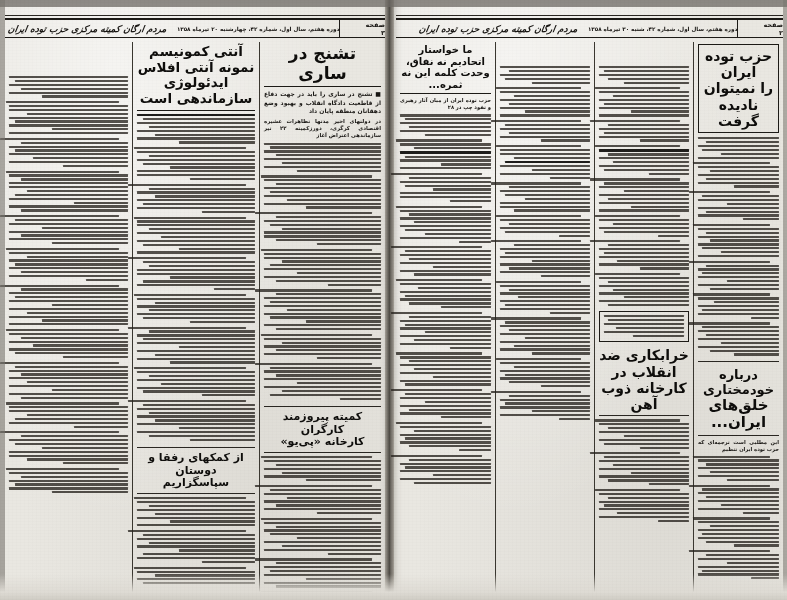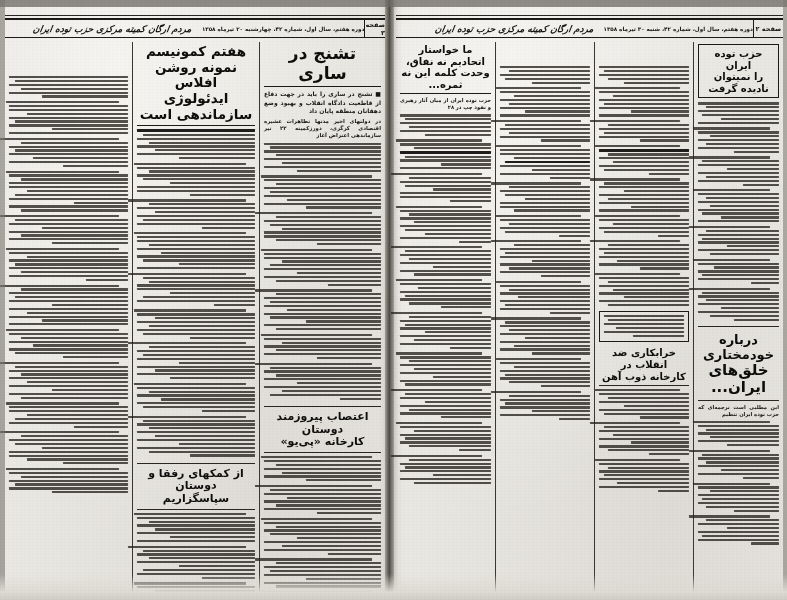--- a/index.html
+++ b/index.html
@@ -50,42 +50,42 @@
     border:1.4px solid #1d1b17;border-right:none;border-left:none;
     border-top-width:2px;
     display:flex;align-items:center;
   }
   .masthead:before{
     content:"";position:absolute;left:0;right:0;top:-5px;height:1px;background:#2a2722;
   }
   .mast-pageno{
     width:46px;height:100%;border-left:1.3px solid #1d1b17;
     display:flex;align-items:center;justify-content:center;
-    font-size:6.5px;font-weight:bold;letter-spacing:.2px;
+    font-size:6.5px;font-weight:bold;letter-spacing:.2px;padding-left:25px;
   }
   .mast-logo{
     flex:0 0 auto;padding:0 10px;font-size:9px;font-weight:bold;
     font-style:italic;transform:skewX(-9deg);white-space:nowrap;
     letter-spacing:-.3px;
   }
   .mast-issue{
     flex:1;text-align:center;font-size:5.6px;font-weight:bold;
     white-space:nowrap;letter-spacing:.1px;
   }
   .mast-spacer{width:46px;}
 
   
   .hl{
     text-align:center;font-weight:bold;line-height:1.16;
     color:#0f0e0c;letter-spacing:-.2px;
   }
   .hl-xl{font-size:17px;}
   .hl-lg{font-size:13.5px;}
   .hl-md{font-size:11px;}
-  .hl-sm{font-size:10px;}
+  .hl-sm{font-size:14px;}
 
   .rule{border-top:1px solid #2a2722;margin:3px 0;}
   .rule-thick{border-top:1.6px solid #1d1b17;margin:3px 0;}
 
   .boxed{border:1.4px solid #1d1b17;padding:3px 4px;}
 
   
   .cols{display:flex;flex-direction:row;gap:0;}
   .col{
     position:relative;
@@ -226,21 +226,21 @@
             <div class="ln w100"></div>
             <div class="ln w72"></div>
           <div class="ln w100"></div>
             <div class="ln w85"></div>
             <div class="ln w95"></div>
           <div class="ln w35"></div>
         </div>
 
         <div class="rule" style="margin:6px 0 4px;"></div>
 
-        <div class="hl hl-md">اعتصاب پیروزمند دوستان</div>
+        <div class="hl hl-md">کمیته پیروزمند کارگران</div>
         <div class="hl hl-md">کارخانه «پی‌یو»</div>
         <div class="rule"></div>
 
         <div class="para">
           <div class="ln ind w95"></div>
             <div class="ln w100"></div>
             <div class="ln w90"></div>
           <div class="ln w100"></div>
             <div class="ln w85"></div>
             <div class="ln w100"></div>
@@ -280,21 +280,21 @@
         </div>
         <div class="para">
           <div class="ln ind w95"></div>
             <div class="ln w100"></div>
             <div class="ln w85"></div>
 
         </div>
       </div>
 
       <div class="col" style="width:127px;">
-        <div class="hl hl-lg" style="margin-top:2px;">هفتم کمونیسم نمونه روشن افلاس</div>
+        <div class="hl hl-lg" style="margin-top:2px;">آنتی کمونیسم نمونه آنتی افلاس</div>
         <div class="hl hl-lg">ایدئولوژی سازماندهی است</div>
         <div class="rule-thick"></div>
 
         <div class="para">
           <div class="ln b w100"></div>
             <div class="ln w95"></div>
             <div class="ln w100"></div>
           <div class="ln w90"></div>
             <div class="ln w100"></div>
             <div class="ln w85"></div>

